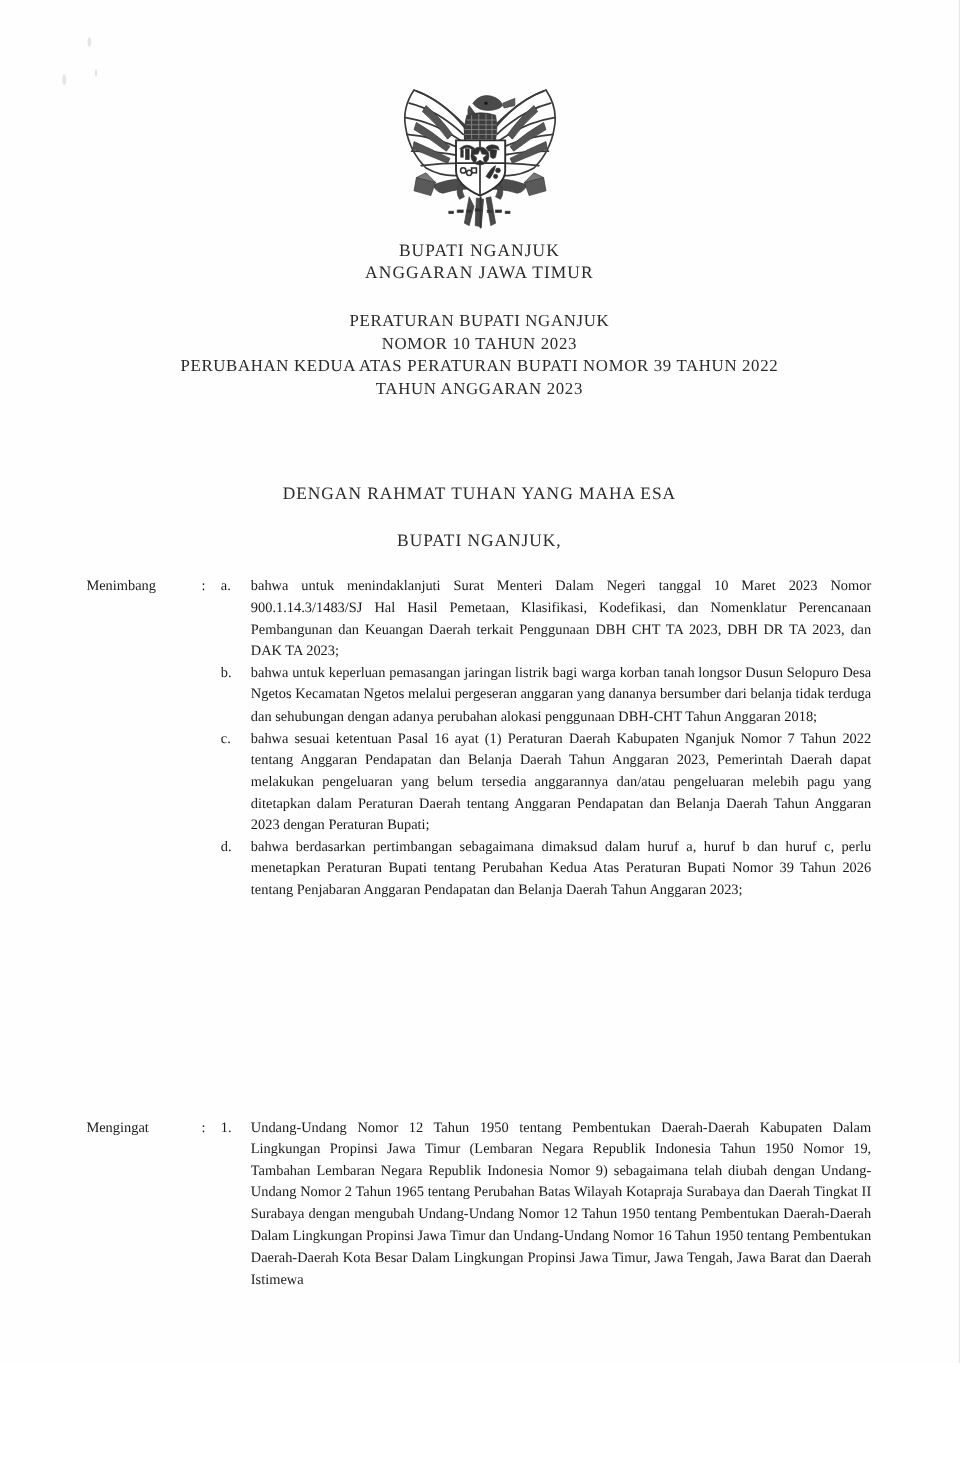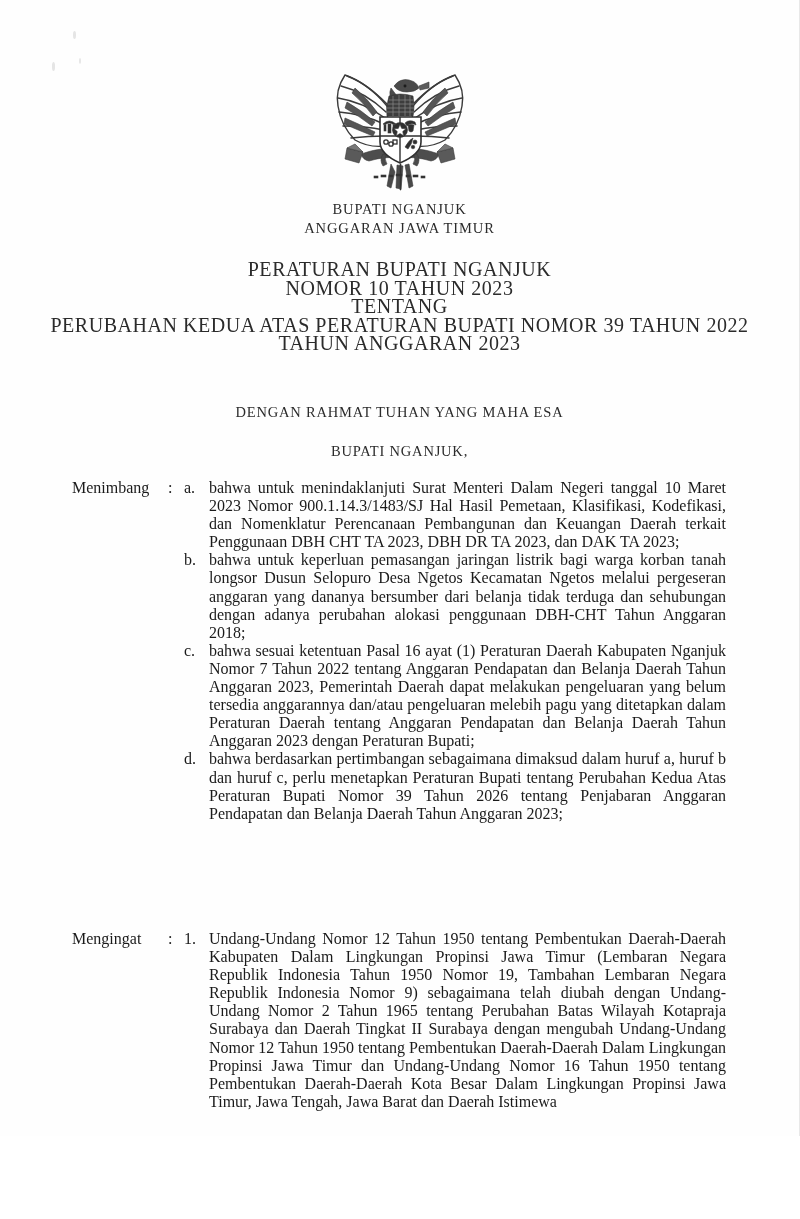--- a/index.html
+++ b/index.html
@@ -52,21 +52,21 @@
     color: #2b2b2b;
   }
   .hdr-office {
     top: 200px;
     font-size: 14.5px;
     letter-spacing: .9px;
     line-height: 19px;
   }
   .hdr-title {
     top: 260px;
-    font-size: 20px;
+    font-size: 14px;
     letter-spacing: .55px;
     line-height: 18.6px;
   }
   .hdr-blessing {
     top: 404px;
     font-size: 14.5px;
     letter-spacing: .8px;
   }
   .hdr-signer {
     top: 443px;
@@ -78,21 +78,21 @@
     position: absolute;
     left: 72px;
     width: 654px;
   }
   .block-menimbang { top: 479px; }
   .block-mengingat { top: 930px; }
 
   .row {
     display: flex;
     align-items: flex-start;
-    font-size: 16px;
+    font-size: 12px;
     line-height: 18.1px;
   }
   .lbl {
     width: 96px;
     flex: 0 0 96px;
     white-space: nowrap;
   }
   .colon {
     width: 16px;
     flex: 0 0 16px;
@@ -244,21 +244,20 @@
   </div>
 
   <div class="hdr hdr-office">
     <div>BUPATI NGANJUK</div>
     <div>ANGGARAN JAWA TIMUR</div>
   </div>
 
   <div class="hdr hdr-title">
     <div>PERATURAN BUPATI NGANJUK</div>
     <div>NOMOR 10 TAHUN 2023</div>
-    <div>TENTANG</div>
     <div>PERUBAHAN KEDUA ATAS PERATURAN BUPATI NOMOR 39 TAHUN 2022</div>
     <div>TAHUN ANGGARAN 2023</div>
   </div>
 
   <div class="hdr hdr-blessing">DENGAN RAHMAT TUHAN YANG MAHA ESA</div>
   <div class="hdr hdr-signer">BUPATI NGANJUK,</div>
 
   <div class="body-block block-menimbang">
     <div class="row">
       <div class="lbl">Menimbang</div>

